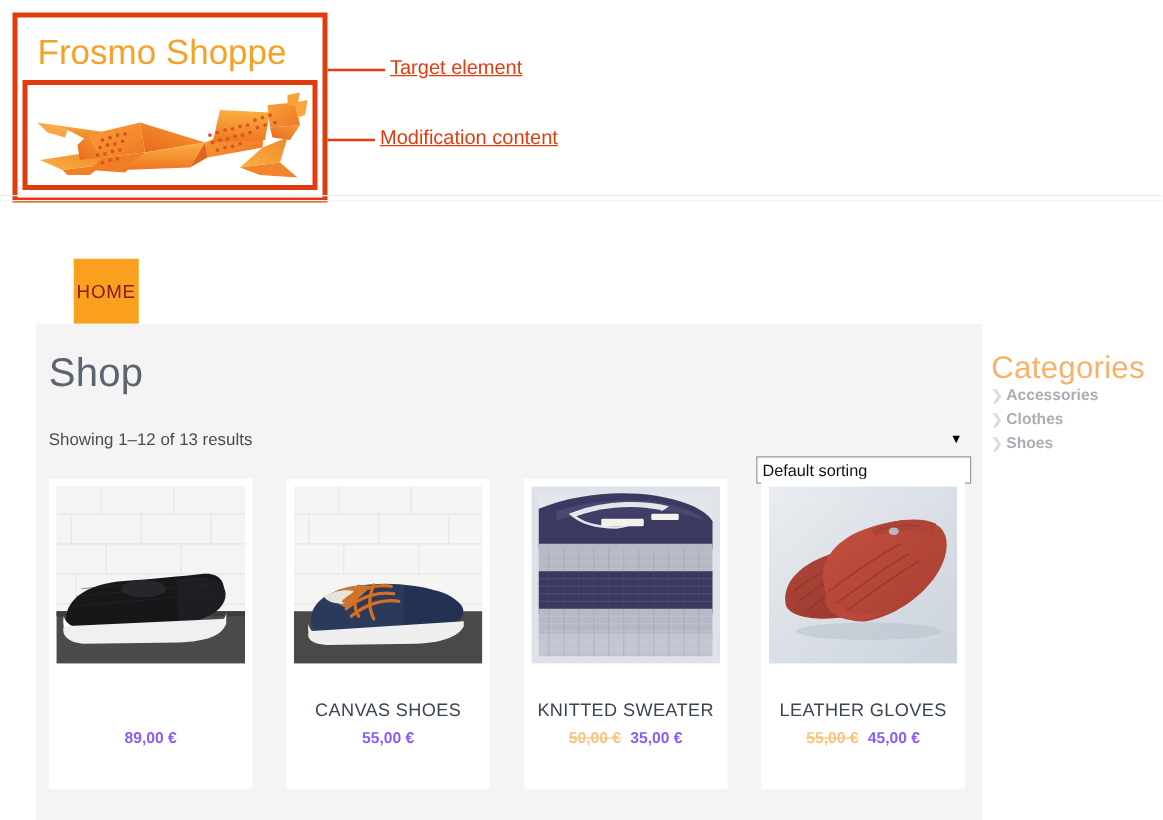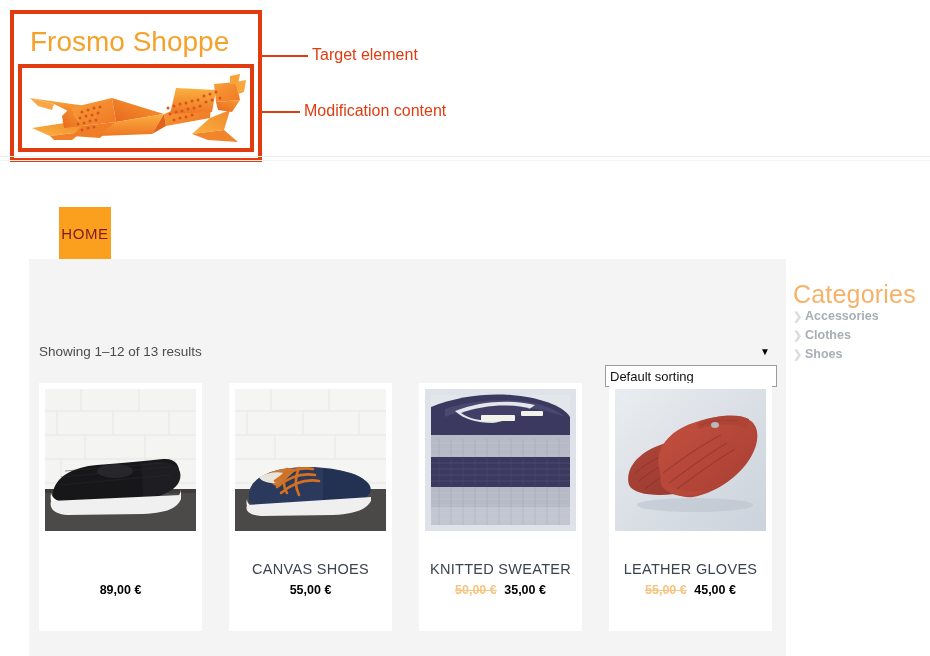--- a/index.html
+++ b/index.html
@@ -37,20 +37,21 @@
   .anno-box-inner { left: 18px;  top: 64px;  width: 236px; height: 88px; }
 
   .anno-leader { position: absolute; background: #e03c10; height: 2px; }
   .leader-target { left: 262px; top: 55px;  width: 46px; }
   .leader-mod    { left: 262px; top: 111px; width: 38px; }
 
   .anno-label {
     position: absolute; color: #e03c10;
     font-size: 16px; white-space: nowrap;
     font-family: "Liberation Sans", sans-serif;
+    text-decoration: underline;
   }
   .label-target { left: 312px; top: 46px; }
   .label-mod    { left: 304px; top: 102px; }
 
   
   .hr-top {
     position: absolute; left: 0; top: 156px; width: 930px; height: 1px;
     background: #ececec;
   }
   .hr-top2 {
@@ -125,21 +126,21 @@
   }
   .card-price {
     position: absolute; left: 0; top: 200px; width: 163px;
     text-align: center; font-size: 12.5px; font-weight: bold;
     color: #f5a22b;
   }
   .card-price .old {
     color: #f7c47f; text-decoration: line-through;
     font-weight: bold; margin-right: 4px;
   }
-  .card-price .new { color: #000000; font-weight: bold; }
+  .card-price .new { color: #8b5cf6; font-weight: bold; }
 
   
   .sidebar { position: absolute; left: 793px; top: 280px; width: 130px; }
   .sidebar-title {
     font-size: 25px; font-weight: normal; color: #f7b26a;
     letter-spacing: .2px; 
   }
   .cat-item {
     display: flex; align-items: center;
     font-size: 12.5px; font-weight: bold; color: #a9aeb4;
@@ -265,20 +266,21 @@
 
   <div class="hr-top"></div>
   <div class="hr-top2"></div>
 
   <div class="nav">
     <div class="nav-item">HOME</div>
   </div>
 
   <div class="content-bg"></div>
 
+  <div class="page-title">Shop</div>
   <div class="result-count">Showing 1–12 of 13 results</div>
 
   <select class="sort-select">
     <option>Default sorting</option>
   </select>
   <span class="sort-arrow">▼</span>
 
   <div class="grid">
 
     <div class="card">

